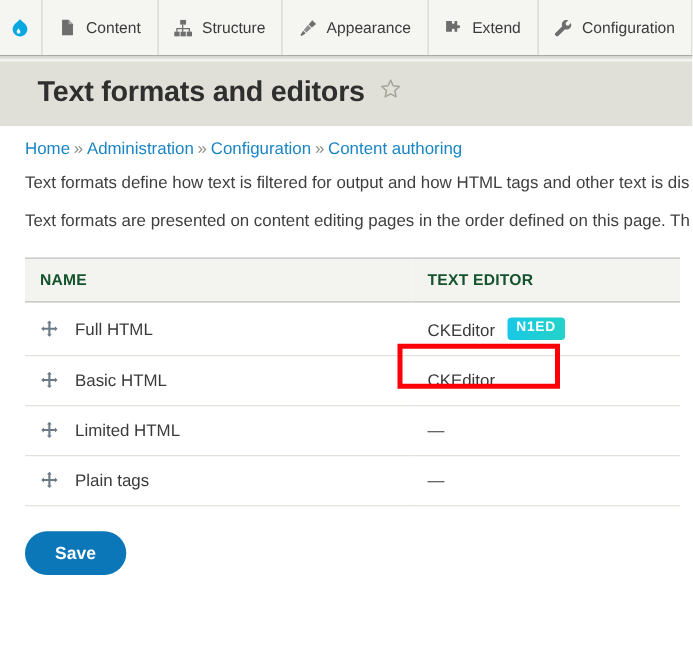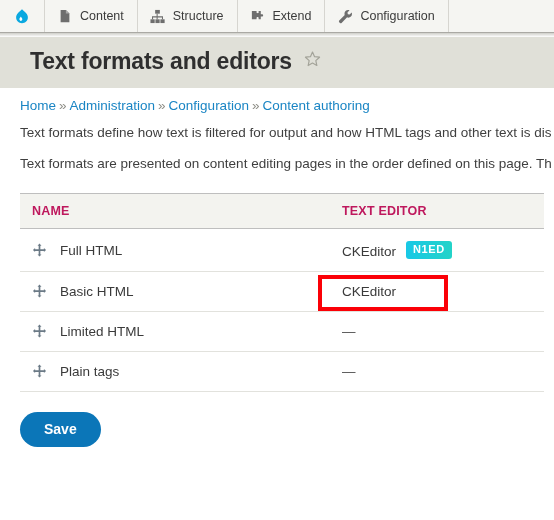--- a/index.html
+++ b/index.html
@@ -11,21 +11,21 @@
     height: 520px;
     overflow: hidden;
     background: #ffffff;
     font-family: "Liberation Sans", sans-serif;
     color: #2b2b2b;
     -webkit-font-smoothing: antialiased;
   }
 
   
   .toolbar {
-    height: 33px;
+    height: 45px;
     background: #f5f5f2;
     border-bottom: 1px solid #aaa9a4;
     display: flex;
     align-items: stretch;
     box-sizing: border-box;
   }
   .toolbar-home {
     width: 45px;
     display: flex;
     align-items: center;
@@ -134,21 +134,21 @@
     font-size: 13.5px;
   }
   table.formats thead th {
     background: #f3f3ef;
     border-top: 1px solid #bebebe;
     border-bottom: 1px solid #bebebe;
     text-align: left;
     font-size: 12.5px;
     font-weight: bold;
     letter-spacing: 0.2px;
-    color: #be185d;
+    color: #14532d;
     padding: 10px 0 10px 12px;
     text-transform: uppercase;
   }
   table.formats th.col-name  { width: 298px; }
   table.formats td {
     border-bottom: 1px solid #e2e2dd;
     padding: 12px 0 12px 12px;
     color: #3a3a3a;
     vertical-align: middle;
   }
@@ -213,20 +213,30 @@
         <rect x="5.5" y="1" width="5" height="4" fill="#6e6e6e"></rect>
         <rect x="0.5" y="11" width="4.5" height="4" fill="#6e6e6e"></rect>
         <rect x="5.8" y="11" width="4.5" height="4" fill="#6e6e6e"></rect>
         <rect x="11.1" y="11" width="4.5" height="4" fill="#6e6e6e"></rect>
         <path d="M7.6 5v3.4H2.7V11M7.6 8.4h5.7V11M7.6 8.4v2.6" stroke="#6e6e6e" stroke-width="1.1" fill="none"></path>
       </svg>
     </span>
     <span class="tb-label">Structure</span>
   </div>
 
+  <div class="toolbar-tab">
+    <span class="toolbar-ico">
+      <svg viewBox="0 0 16 16" width="15" height="15" aria-hidden="true">
+        <path d="M11.5 1.2l3.3 3.3-3.6 3-2.7-2.7z" fill="#6e6e6e"></path>
+        <path d="M7.9 5.4l2.7 2.7-4.1 3.6-2.2-2.2z" fill="#8e8e8e"></path>
+        <path d="M3.8 10.2l2.2 2.2-3.6 2.4-1-1z" fill="#6e6e6e"></path>
+      </svg>
+    </span>
+    <span class="tb-label">Appearance</span>
+  </div>
 
   <div class="toolbar-tab">
     <span class="toolbar-ico">
       <svg viewBox="0 0 16 16" width="15" height="15" aria-hidden="true">
         <path d="M2 2h5v1.4c0 .6.5 1 1.1 1s1.1-.4 1.1-1V2h2.3v3.6h1.3c.7 0 1.2.5 1.2 1.2s-.5 1.2-1.2 1.2h-1.3V11H9.2V9.6c0-.6-.5-1-1.1-1s-1.1.4-1.1 1V11H2z" fill="#6e6e6e"></path>
       </svg>
     </span>
     <span class="tb-label">Extend</span>
   </div>
 

